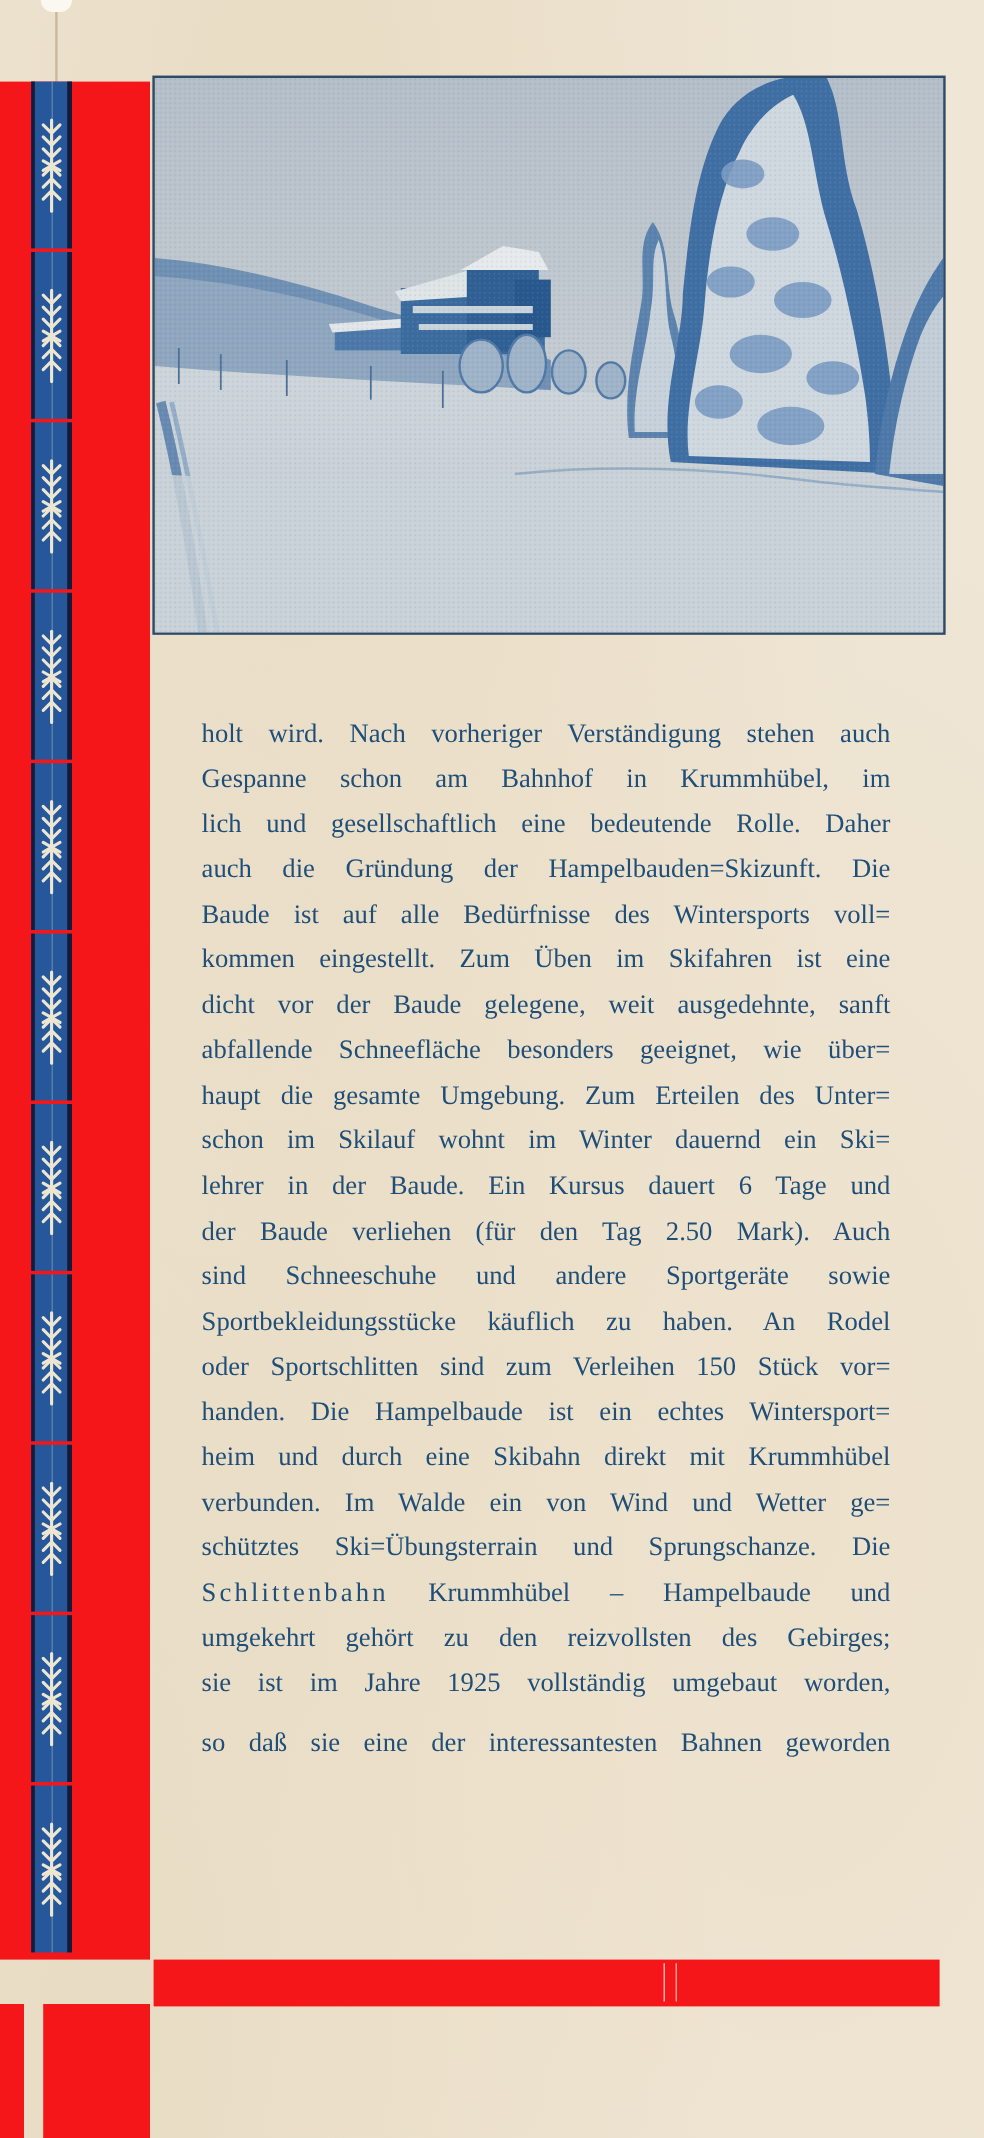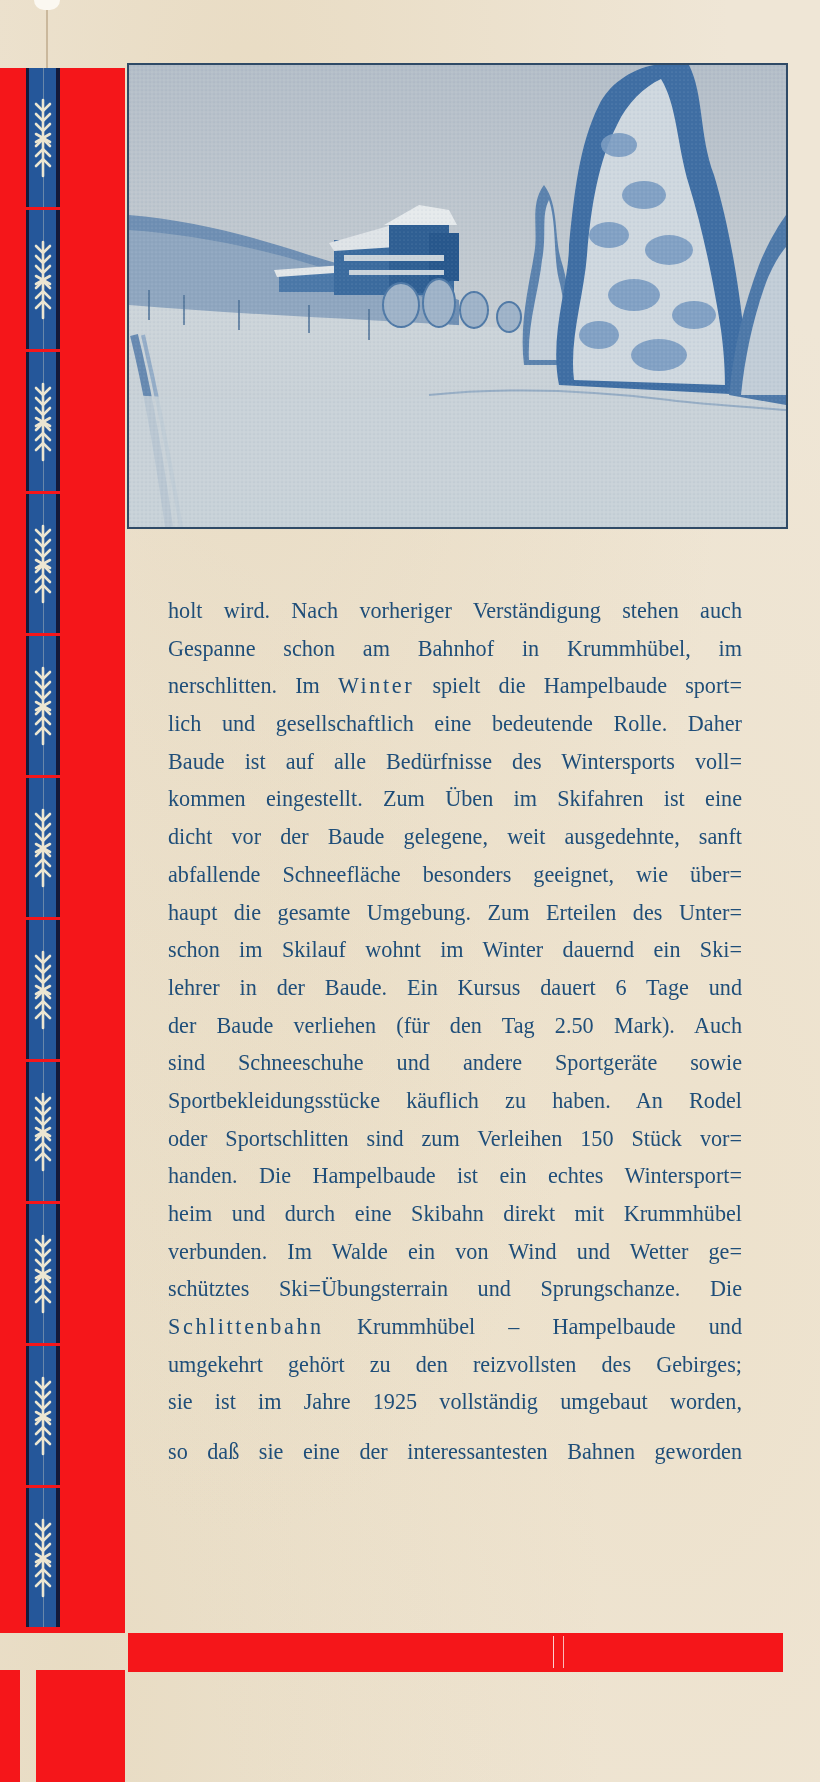--- a/index.html
+++ b/index.html
@@ -408,22 +408,22 @@
 
       <path d="M0,330 C150,340 300,330 420,330 C520,330 600,338 657,345 L657,462 L0,462 Z" fill="#c9d2d8" opacity="0.85"></path>
       <path d="M300,330 C380,322 460,325 540,335 C580,340 620,342 657,345" stroke="#7594b8" stroke-width="2" fill="none" opacity="0.6"></path>
       <rect x="0" y="0" width="657" height="462" fill="url(#grain)"></rect>
     </svg>
   </div>
 
   <div class="body-text">
     <span class="line">holt wird. Nach vorheriger Verständigung stehen auch</span>
     <span class="line">Gespanne schon am Bahnhof in Krummhübel, im</span>
-    <span class="line"><span>nerschlitten. Im</span> <span class="spaced">Winter</span> <span>spielt die Hampelbaude sport=</span></span>
     <span class="line">lich und gesellschaftlich eine bedeutende Rolle. Daher</span>
+    <span class="line">auch die Gründung der Hampelbauden=Skizunft. Die</span>
     <span class="line">Baude ist auf alle Bedürfnisse des Wintersports voll=</span>
     <span class="line">kommen eingestellt. Zum Üben im Skifahren ist eine</span>
     <span class="line">dicht vor der Baude gelegene, weit ausgedehnte, sanft</span>
     <span class="line">abfallende Schneefläche besonders geeignet, wie über=</span>
     <span class="line">haupt die gesamte Umgebung. Zum Erteilen des Unter=</span>
     <span class="line">schon im Skilauf wohnt im Winter dauernd ein Ski=</span>
     <span class="line">lehrer in der Baude. Ein Kursus dauert 6 Tage und</span>
     <span class="line">der Baude verliehen (für den Tag 2.50 Mark). Auch</span>
     <span class="line">sind Schneeschuhe und andere Sportgeräte sowie</span>
     <span class="line">Sportbekleidungsstücke käuflich zu haben. An Rodel</span>

